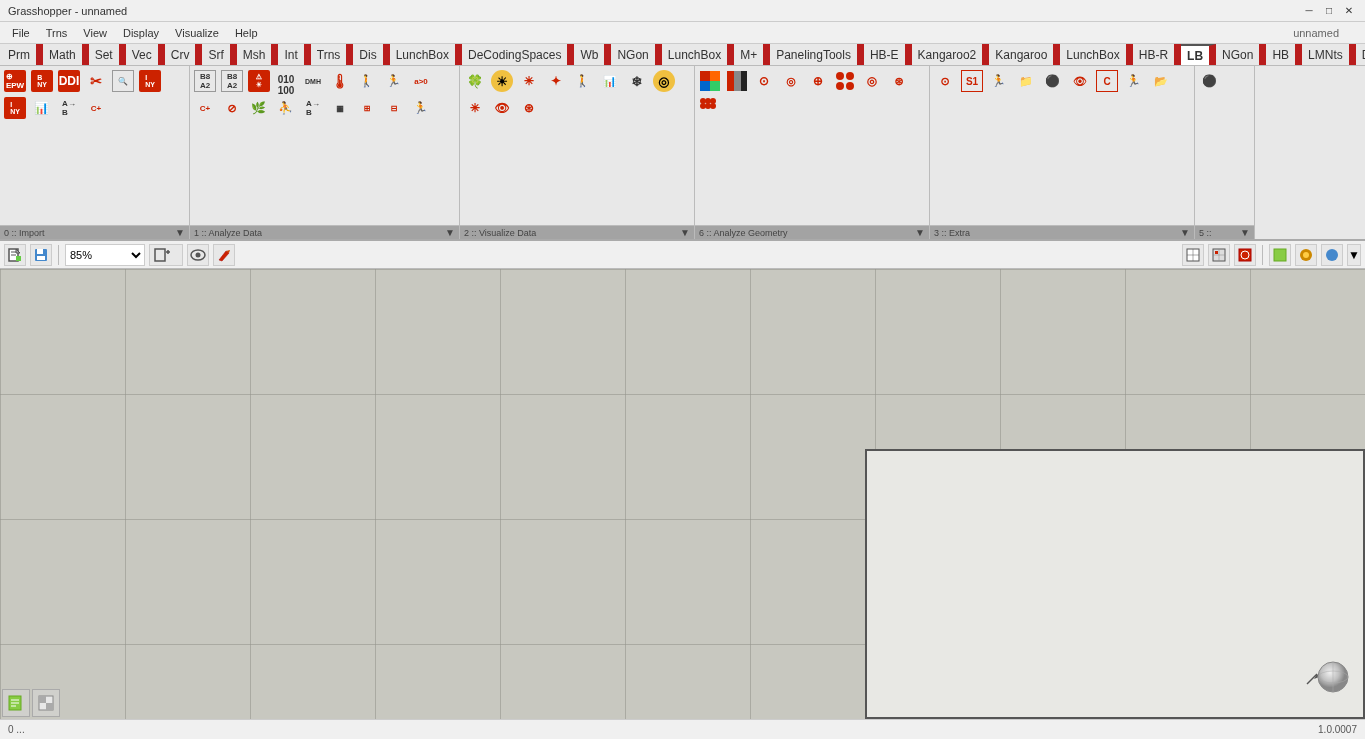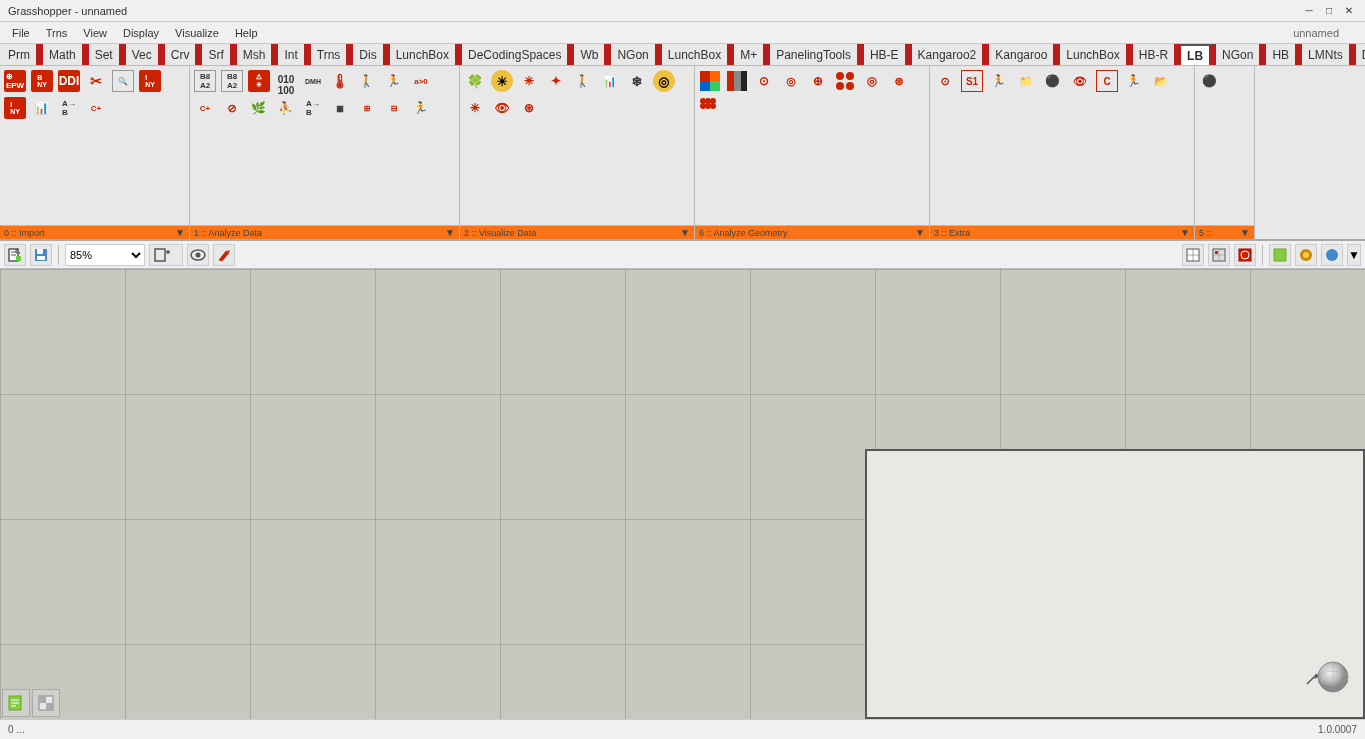--- a/index.html
+++ b/index.html
@@ -42,21 +42,21 @@
     
     .section-wrapper {
       display: flex; flex-direction: column; position: relative;
       border-right: 1px solid #bbb;
     }
     .section-icons {
       display: flex; flex-wrap: wrap; padding: 2px; gap: 1px;
       flex: 1; align-items: flex-start; align-content: flex-start;
     }
     .section-footer {
-      font-size: 9px; color: #444; background: #f97316;
+      font-size: 9px; color: #444; background: #a3a3a3;
       border-top: 1px solid #bbb; padding: 1px 4px;
       display: flex; align-items: center; justify-content: space-between;
     }
 
     
     #toolbar-band {
       display: flex; align-items: stretch;
       background: #e8e8e8; border-bottom: 2px solid #aaa;
       height: 175px; overflow: hidden;
     }

